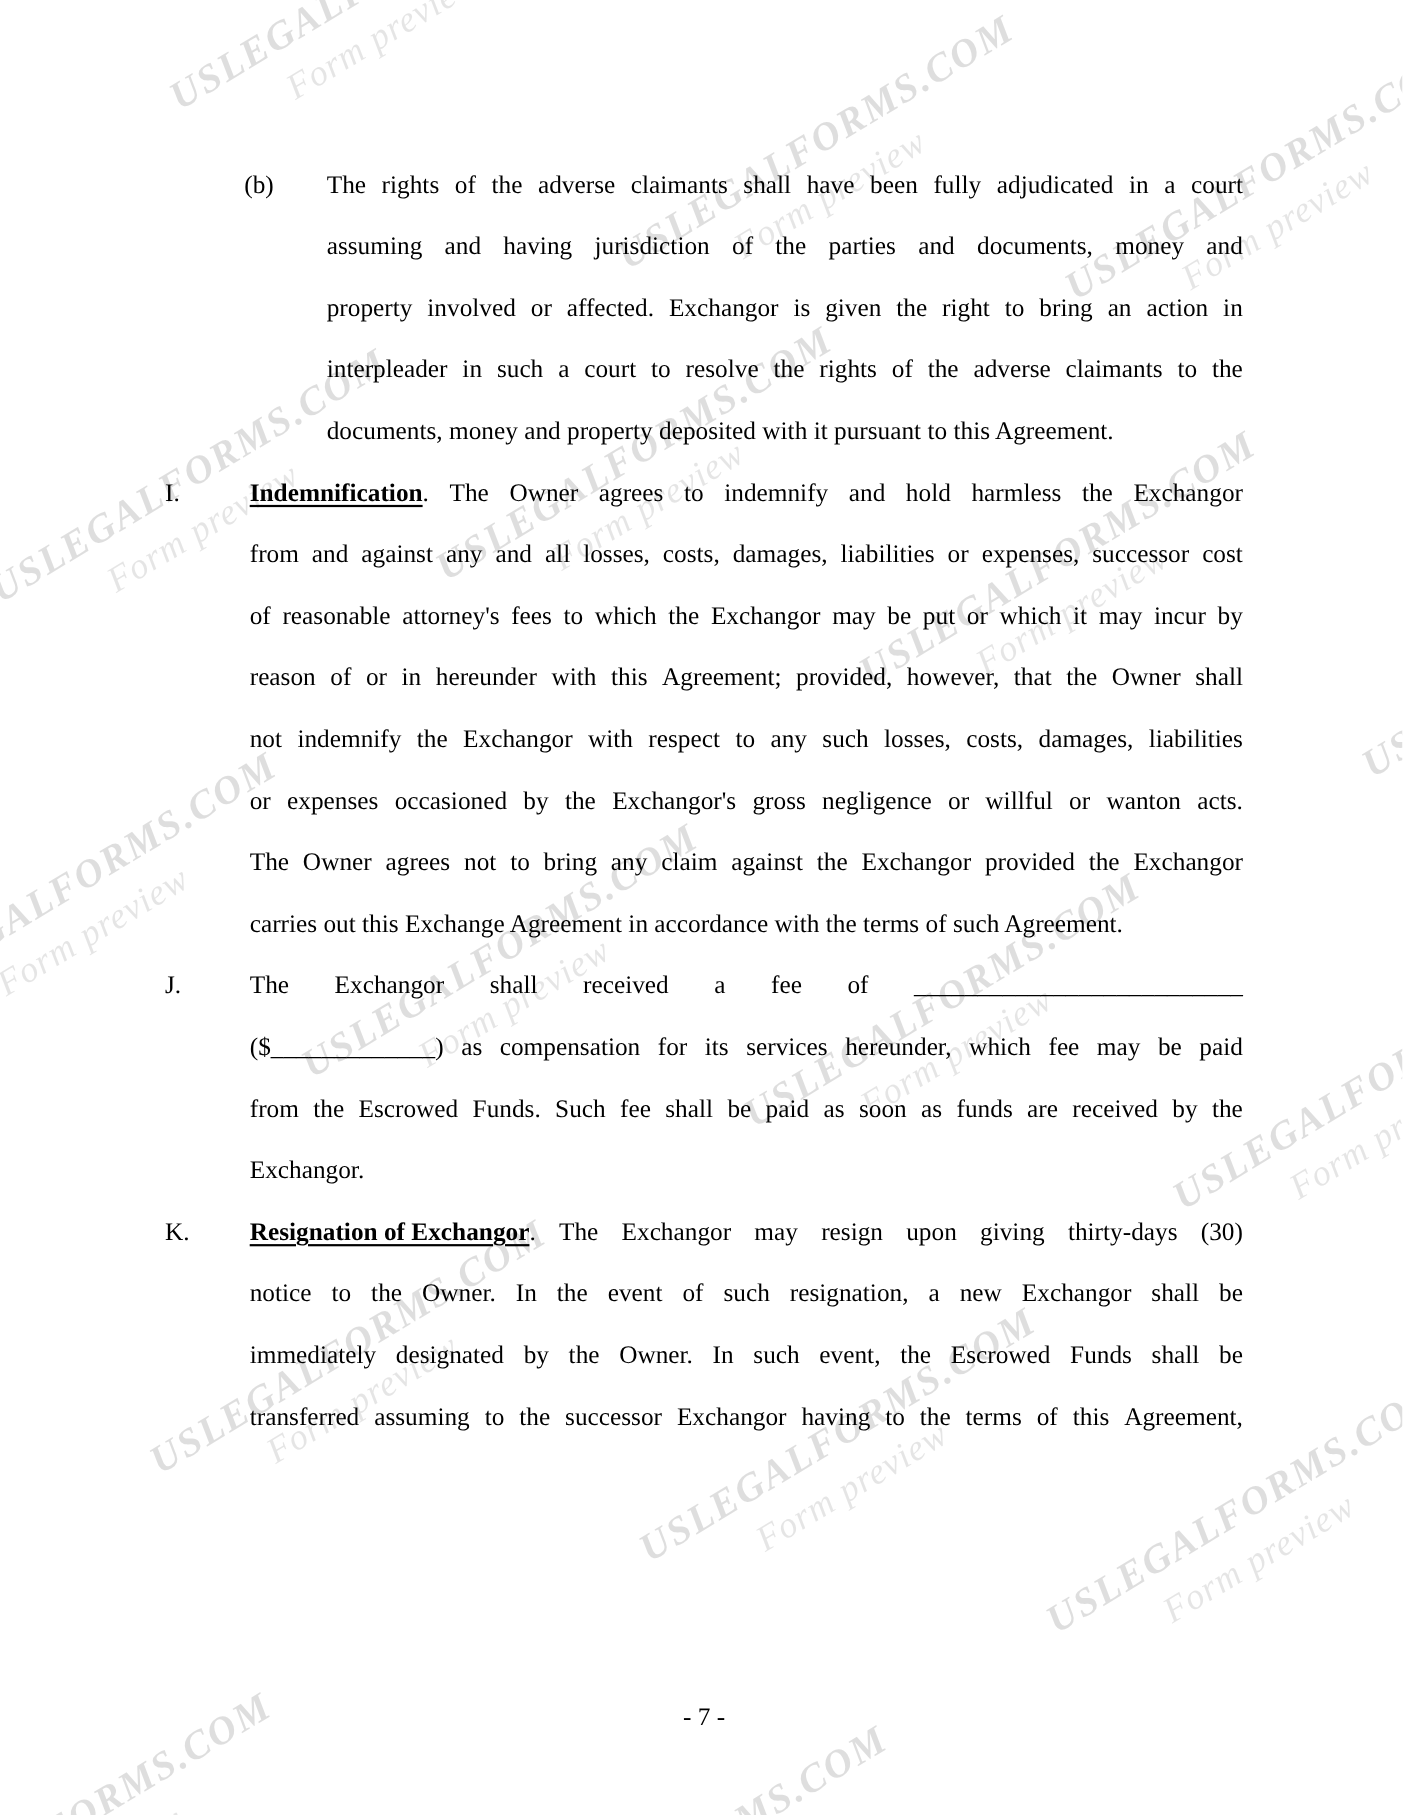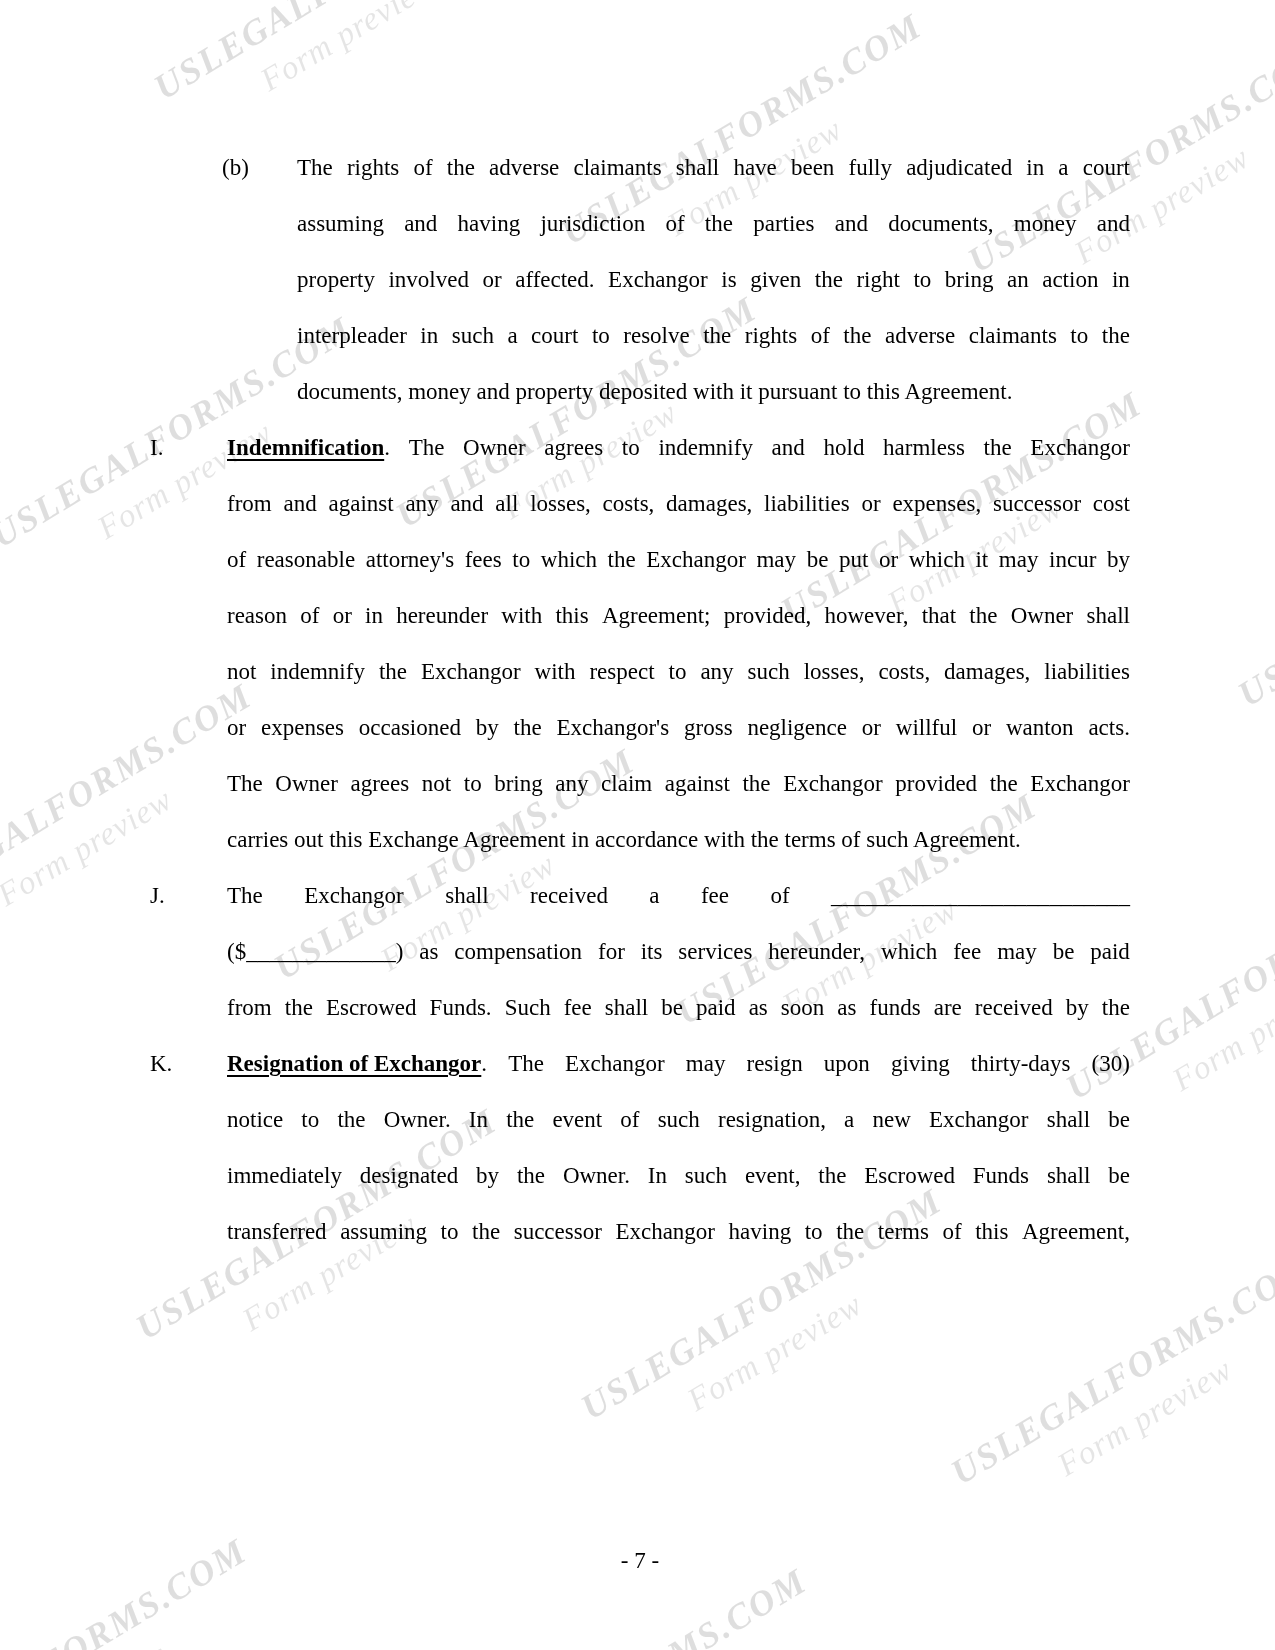--- a/index.html
+++ b/index.html
@@ -345,20 +345,21 @@
           <span>paid</span>
           <span>as</span>
           <span>soon</span>
           <span>as</span>
           <span>funds</span>
           <span>are</span>
           <span>received</span>
           <span>by</span>
           <span>the</span>
         </div>
+        <div class="ln">Exchangor.</div>
       </div>
       <div class="sec main">
         <span class="sec-label">K.</span>
         <div class="ln jst">
           <span><span class="hd">Resignation of Exchangor</span>.</span>
           <span>The</span>
           <span>Exchangor</span>
           <span>may</span>
           <span>resign</span>
           <span>upon</span>

